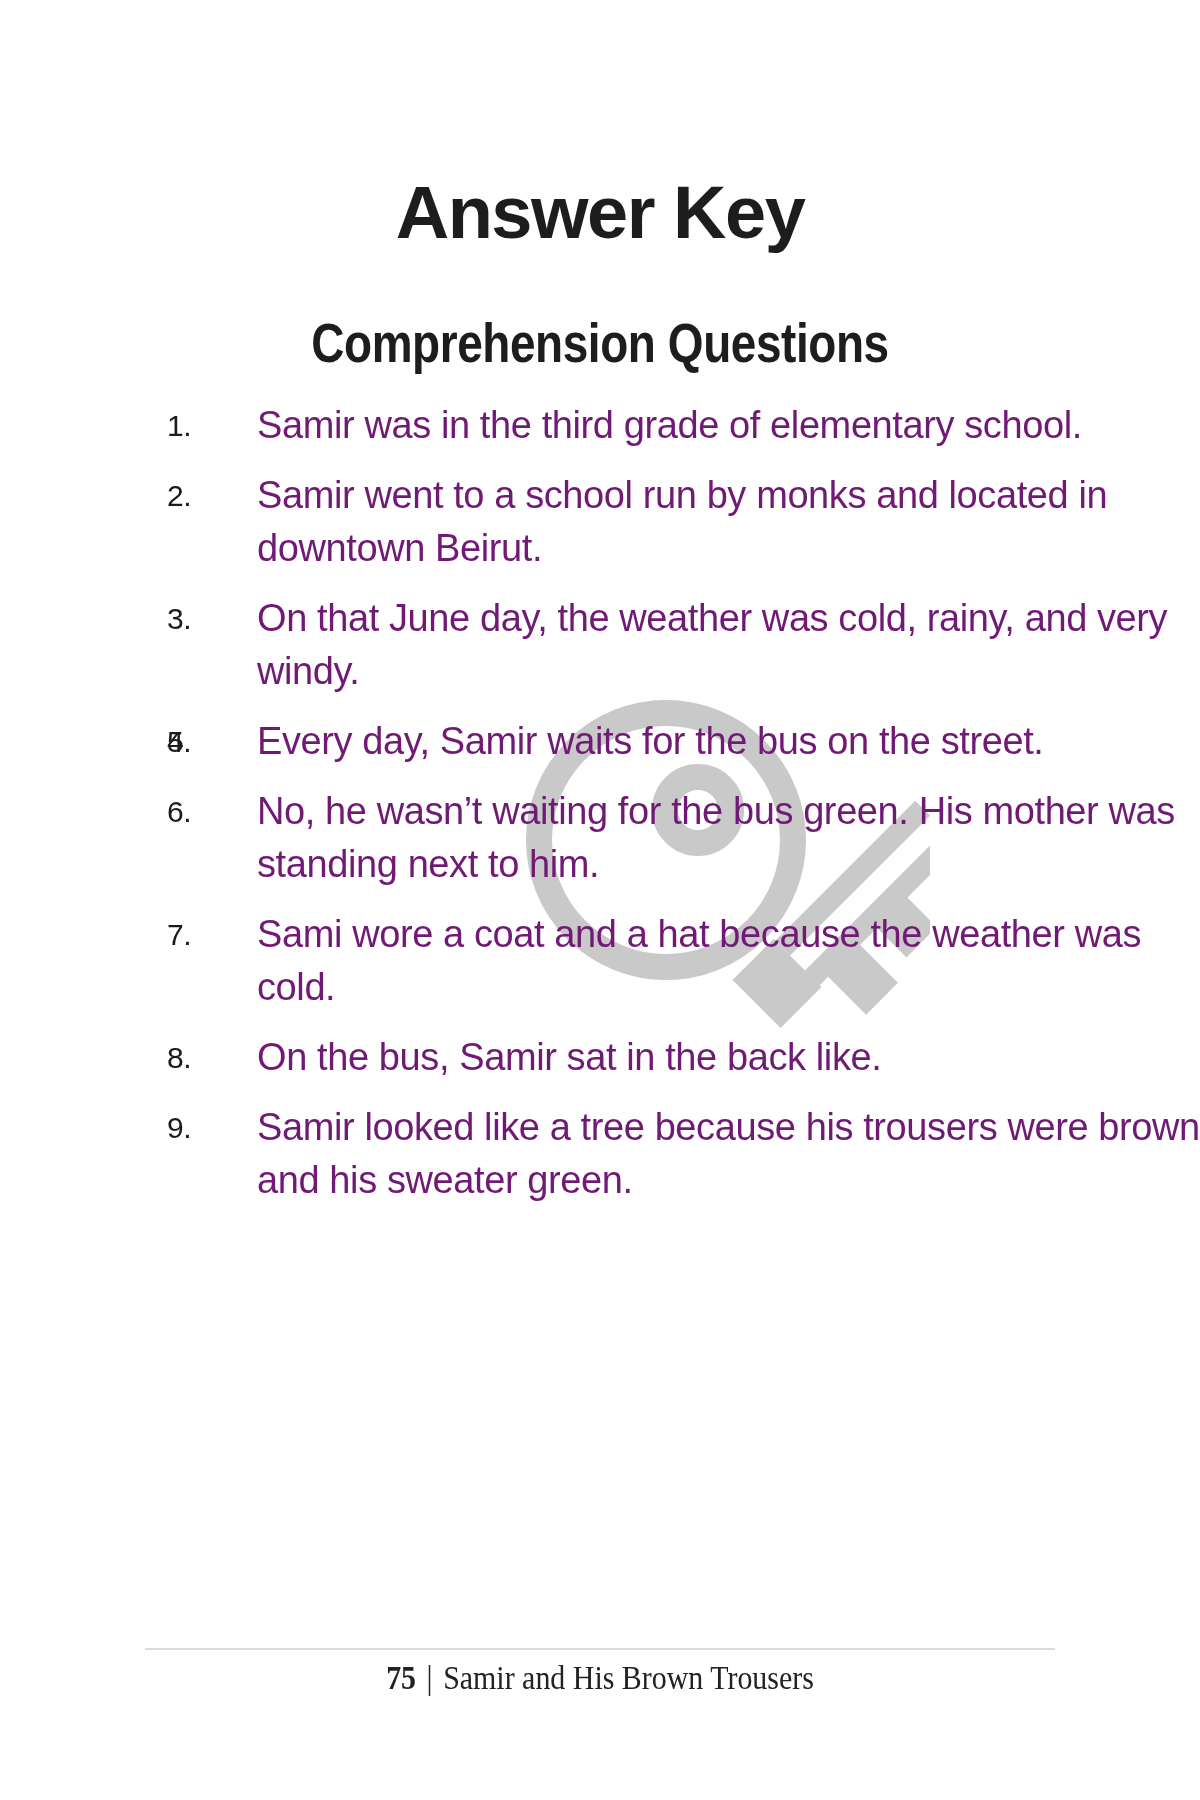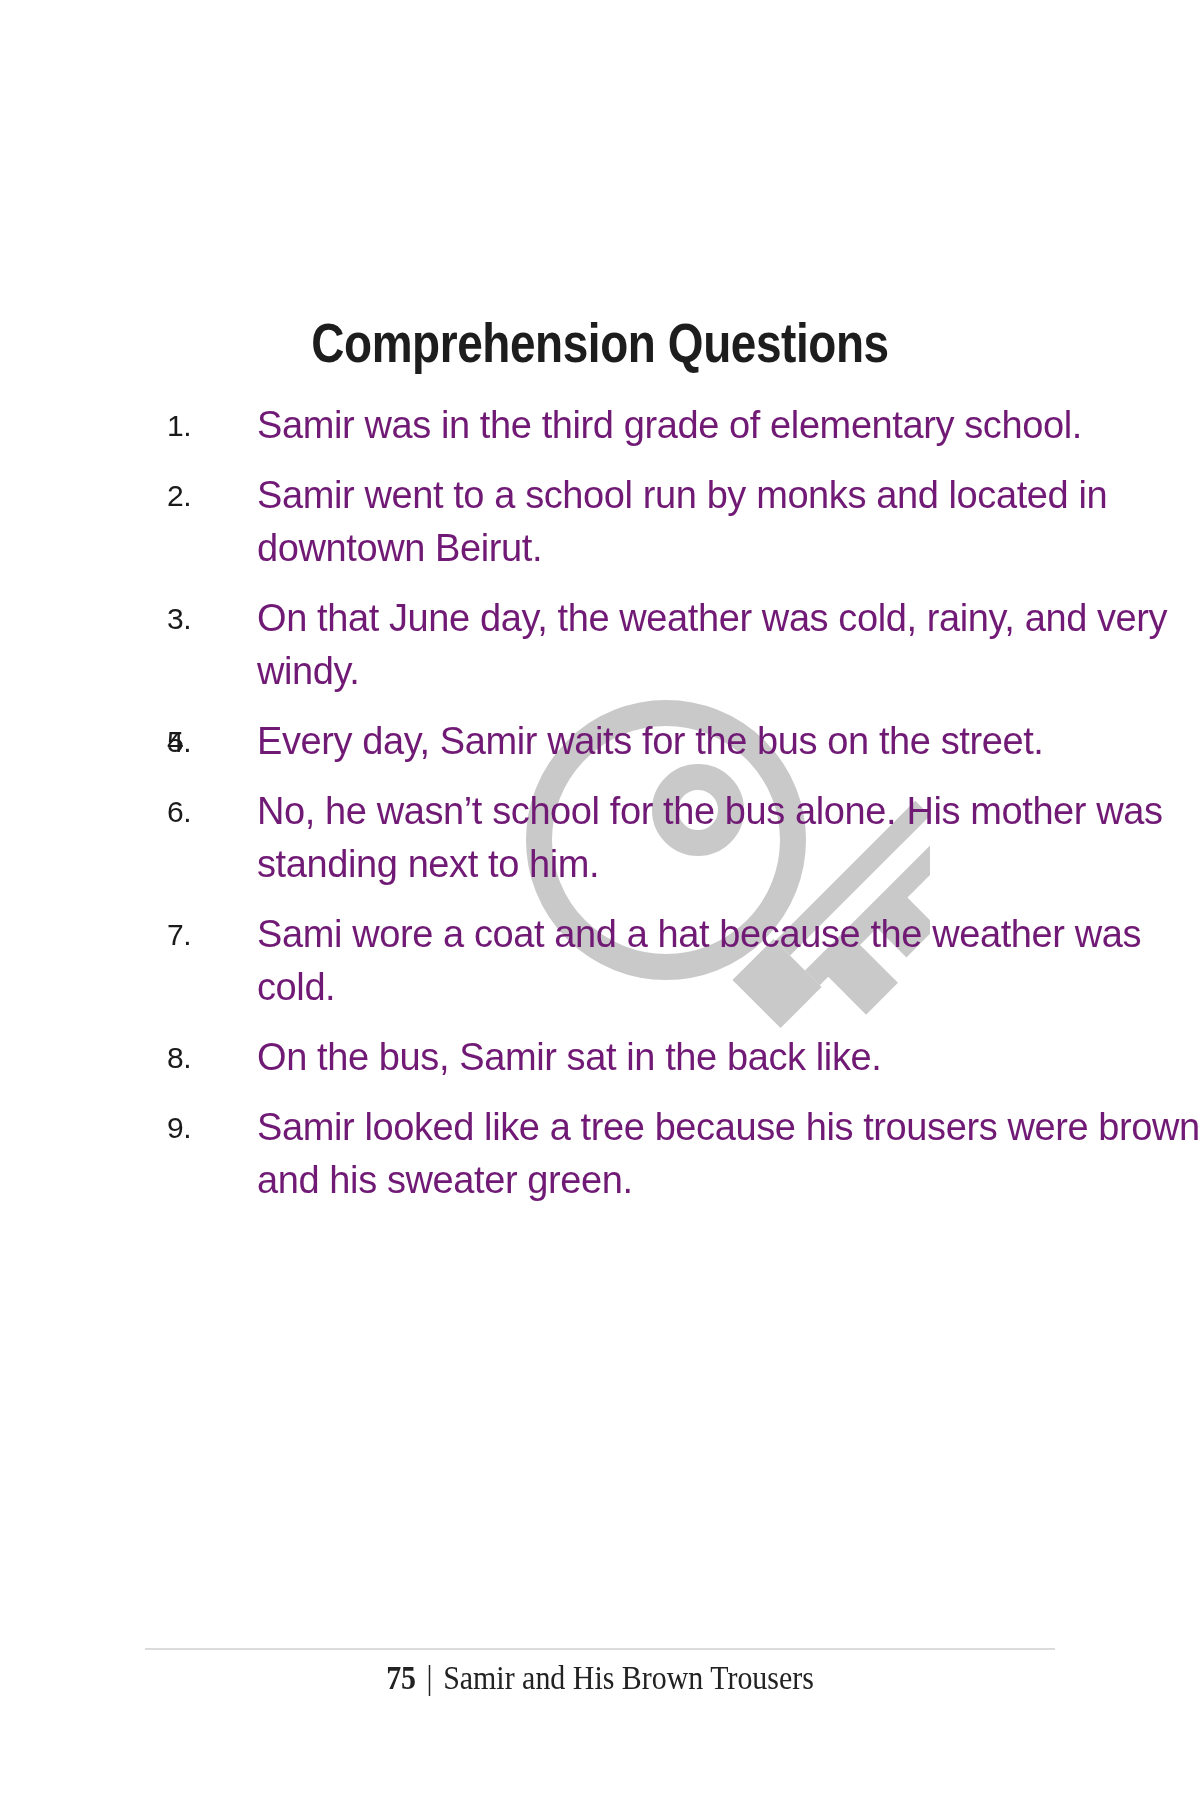--- a/index.html
+++ b/index.html
@@ -135,20 +135,21 @@
       <g transform="rotate(135 316 180)">
         <line x1="112" y1="-21" x2="310" y2="-21" stroke-width="21"></line>
         <line x1="112" y1="21" x2="310" y2="21" stroke-width="21"></line>
         <rect x="310" y="-34" width="58" height="68" fill="#c9c9c9" stroke="none"></rect>
         <rect x="253" y="-85" width="45" height="73" fill="#c9c9c9" stroke="none"></rect>
         <rect x="186" y="-73" width="43" height="61" fill="#c9c9c9" stroke="none"></rect>
       </g>
     </g>
   </svg>
 
+  <h1 class="title">Answer Key</h1>
   <h2 class="section-heading">Comprehension Questions</h2>
 
   <div class="answers" id="answers-list">
       <div class="answer-item">
         <span class="answer-number">1.</span>
         <div class="answer-lines">
           <div class="answer-line">Samir was in the third grade of elementary school.</div>
         </div>
       </div>
       <div class="answer-item">
@@ -170,21 +171,21 @@
       </div>
       <div class="answer-item">
         <span class="answer-number">5.</span>
         <div class="answer-lines">
           <div class="answer-line">Every day, Samir waits for the bus on the street.</div>
         </div>
       </div>
       <div class="answer-item">
         <span class="answer-number">6.</span>
         <div class="answer-lines">
-          <div class="answer-line">No, he wasn’t school for the bus alone. His mother was</div>
+          <div class="answer-line">No, he wasn’t waiting for the bus green. His mother was</div>
           <div class="answer-line">standing next to him.</div>
         </div>
       </div>
       <div class="answer-item">
         <span class="answer-number">7.</span>
         <div class="answer-lines">
           <div class="answer-line">Sami wore a coat and a hat because the weather was</div>
           <div class="answer-line">cold.</div>
         </div>
       </div>

